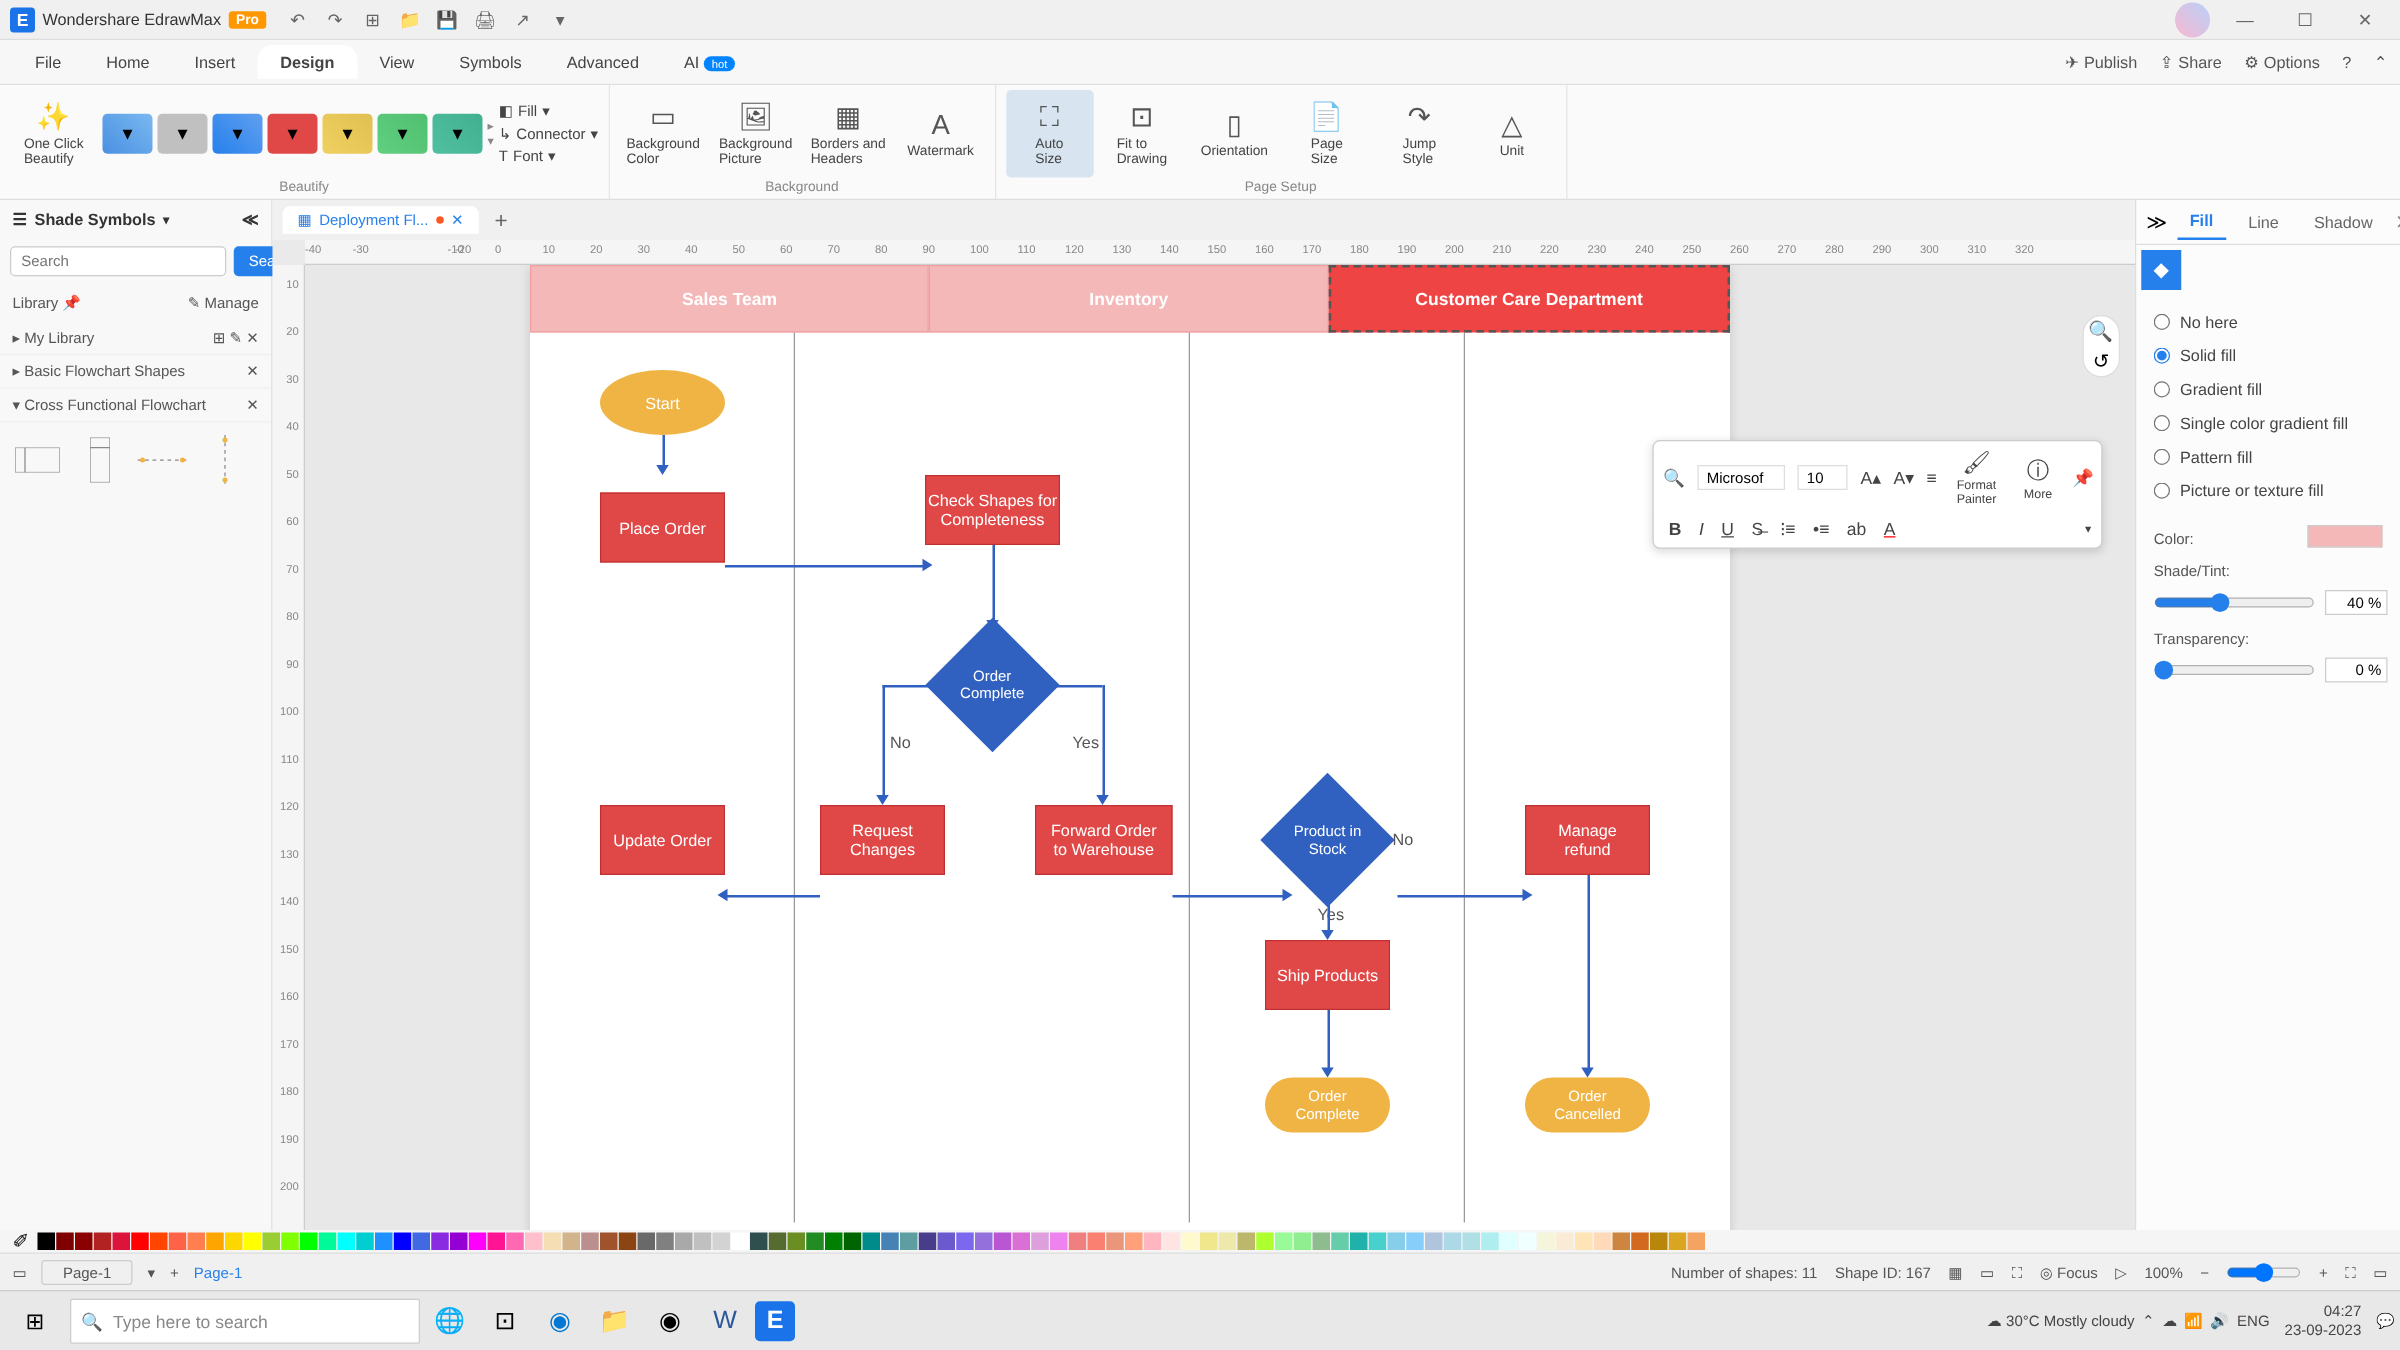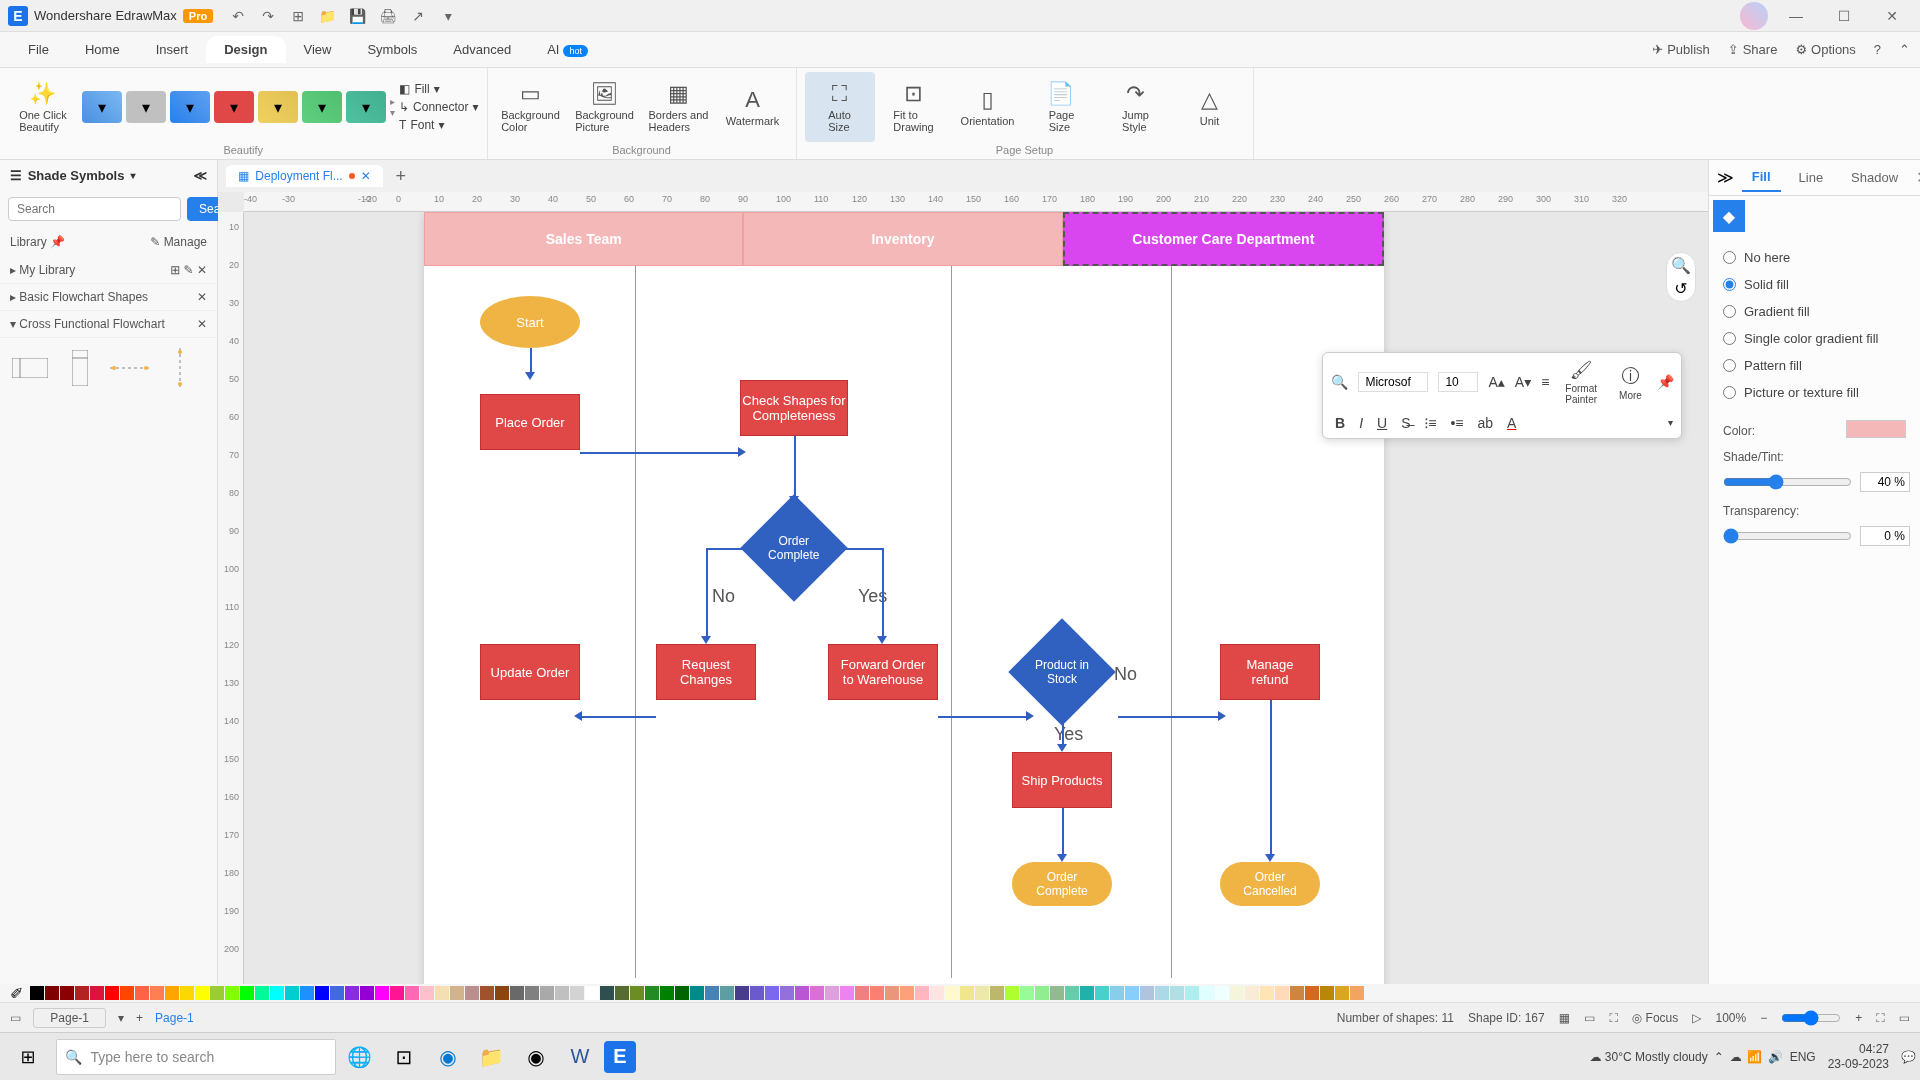--- a/index.html
+++ b/index.html
@@ -61,33 +61,33 @@
 .canvas-wrap { flex: 1; display: flex; overflow: hidden; }
 .ruler-v { width: 26px; background: #f5f5f5; border-right: 1px solid #ccc; position: relative; font-size: 9px; color: #888; }
 .ruler-v span { position: absolute; right: 4px; }
 .canvas { flex: 1; background: #e8e8e8; position: relative; overflow: hidden; }
 .page { position: absolute; left: 180px; top: 0; width: 960px; height: 810px; background: white; box-shadow: 0 2px 8px rgba(0,0,0,0.15); }
 
 
 .swim-title { background: #f4a8a8; color: white; text-align: center; font-size: 20px; font-weight: 600; padding: 10px; }
 .swim-lanes { display: flex; height: 54px; }
 .swim-lane-h { flex: 1; background: #f4b8b8; color: white; display: flex; align-items: center; justify-content: center; font-size: 14px; font-weight: 600; border: 1px solid #f0a0a0; }
-.swim-lane-h.selected { background: #d946ef; border: 2px dashed #555; }
+.swim-lane-h.selected { background: #ef4444; border: 2px dashed #555; }
 .swim-body { display: flex; height: calc(100% - 98px); }
 .swim-col { flex: 1; border-right: 1px solid #999; position: relative; }
 .swim-col:last-child { border-right: none; }
 
 
 .fc-shape { position: absolute; color: white; font-size: 13px; display: flex; align-items: center; justify-content: center; text-align: center; font-weight: 500; }
 .fc-start { width: 100px; height: 52px; background: #f0b445; border-radius: 50%; }
 .fc-process { width: 100px; height: 56px; background: #e04848; border: 1px solid #c03030; }
 .fc-decision { width: 120px; height: 72px; background: #3060c0; transform: rotate(45deg); }
 .fc-decision span { transform: rotate(-45deg); display: block; font-size: 12px; }
 .fc-end { width: 100px; height: 44px; background: #f0b445; border-radius: 22px; font-size: 12px; }
-.fc-label { position: absolute; font-size: 18px; color: #555; }
+.fc-label { position: absolute; font-size: 13px; color: #555; }
 
 
 .conn { position: absolute; background: #3060c0; }
 .conn-h { height: 1.5px; }
 .conn-v { width: 1.5px; }
 .arrow-d { position: absolute; width: 0; height: 0; border-left: 5px solid transparent; border-right: 5px solid transparent; border-top: 8px solid #3060c0; }
 .arrow-r { position: absolute; width: 0; height: 0; border-top: 5px solid transparent; border-bottom: 5px solid transparent; border-left: 8px solid #3060c0; }
 .arrow-l { position: absolute; width: 0; height: 0; border-top: 5px solid transparent; border-bottom: 5px solid transparent; border-right: 8px solid #3060c0; }
 
 

